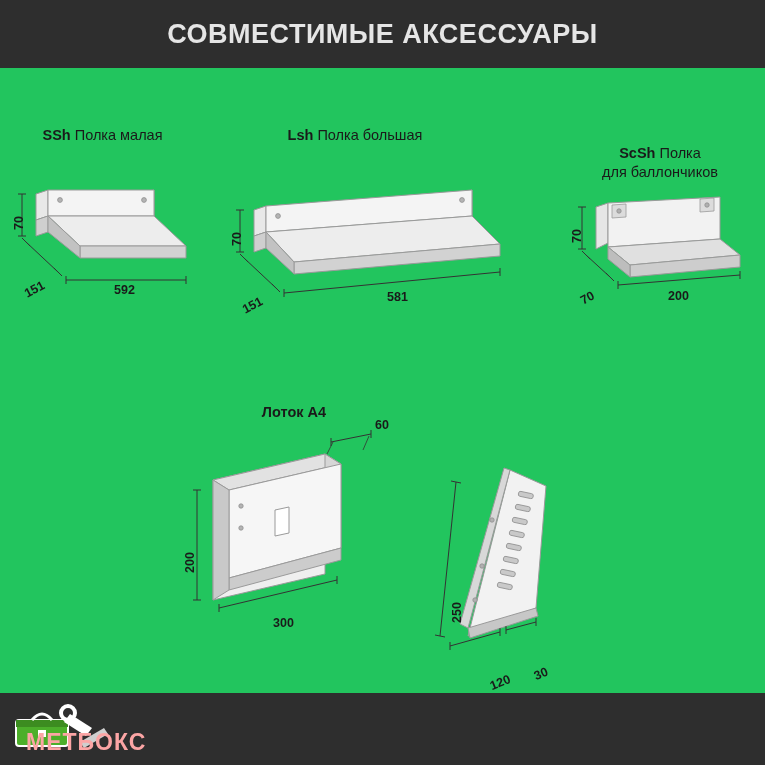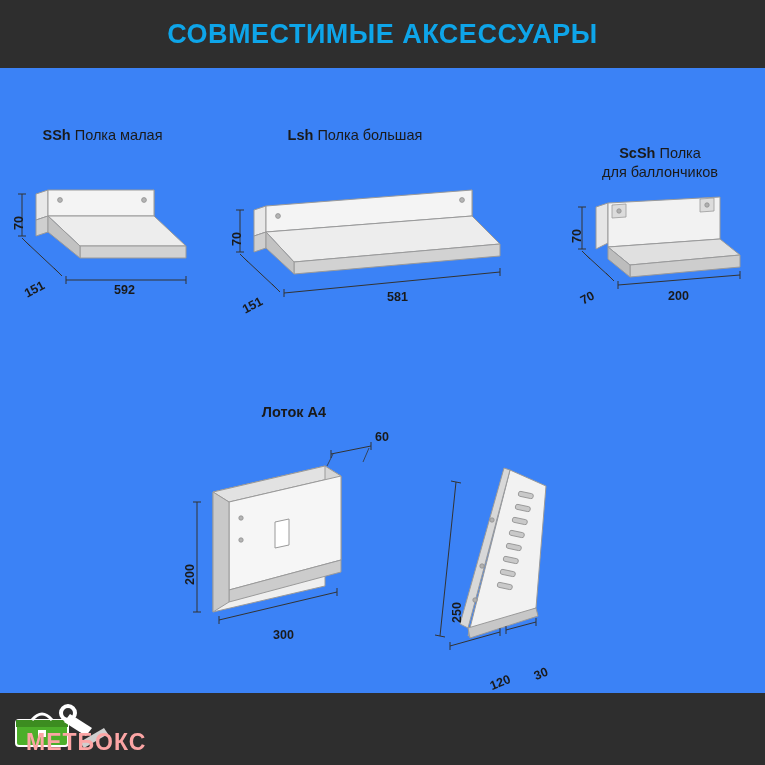--- a/index.html
+++ b/index.html
@@ -21,35 +21,35 @@
     position: absolute;
     left: 0; top: 0;
     width: 765px;
     height: 68px;
     background: #2e2e2e;
     display: flex;
     align-items: center;
     justify-content: center;
   }
   .header-title {
-    color: #0ea5e9;
+    color: #e5e5e5;
     font-size: 27px;
     font-weight: bold;
     letter-spacing: 0.5px;
     text-align: center;
     font-family: "Liberation Sans", sans-serif;
   }
 
   
   .content {
     position: absolute;
     left: 0; top: 68px;
     width: 765px;
     height: 625px;
-    background: #3b82f6;
+    background: #22c55e;
   }
 
   .item {
     position: absolute;
   }
   .item-caption {
     font-size: 14.5px;
     line-height: 19px;
     color: #1a1a1a;
     text-align: center;
@@ -239,21 +239,21 @@
     <div class="dim" style="left:98px; top:96px;">200</div>
   </div>
 
   <div class="item" style="left:204px; top:335px; width:180px;">
     <div class="item-caption">
       <b>Лоток</b>
       <b>A4</b>
     </div>
   </div>
 
-  <div class="figure" style="left:175px; top:372px; width:230px; height:180px;text-decoration:underline;">
+  <div class="figure" style="left:175px; top:360px; width:230px; height:180px;text-decoration:underline;">
     <svg width="230" height="180" viewBox="0 0 230 180">
 
       <polygon points="38,52 150,26 150,146 38,172" fill="#efefef" stroke="#9a9a9a" stroke-width="1"></polygon>
 
       <polygon points="38,52 150,26 166,36 54,62" fill="#e2e2e2" stroke="#9a9a9a" stroke-width="1"></polygon>
 
       <polygon points="150,26 166,36 166,120 150,112" fill="#d6d6d6" stroke="#9a9a9a" stroke-width="1"></polygon>
 
       <polygon points="54,62 166,36 166,120 54,150" fill="#f6f6f6" stroke="#9a9a9a" stroke-width="1"></polygon>
 

